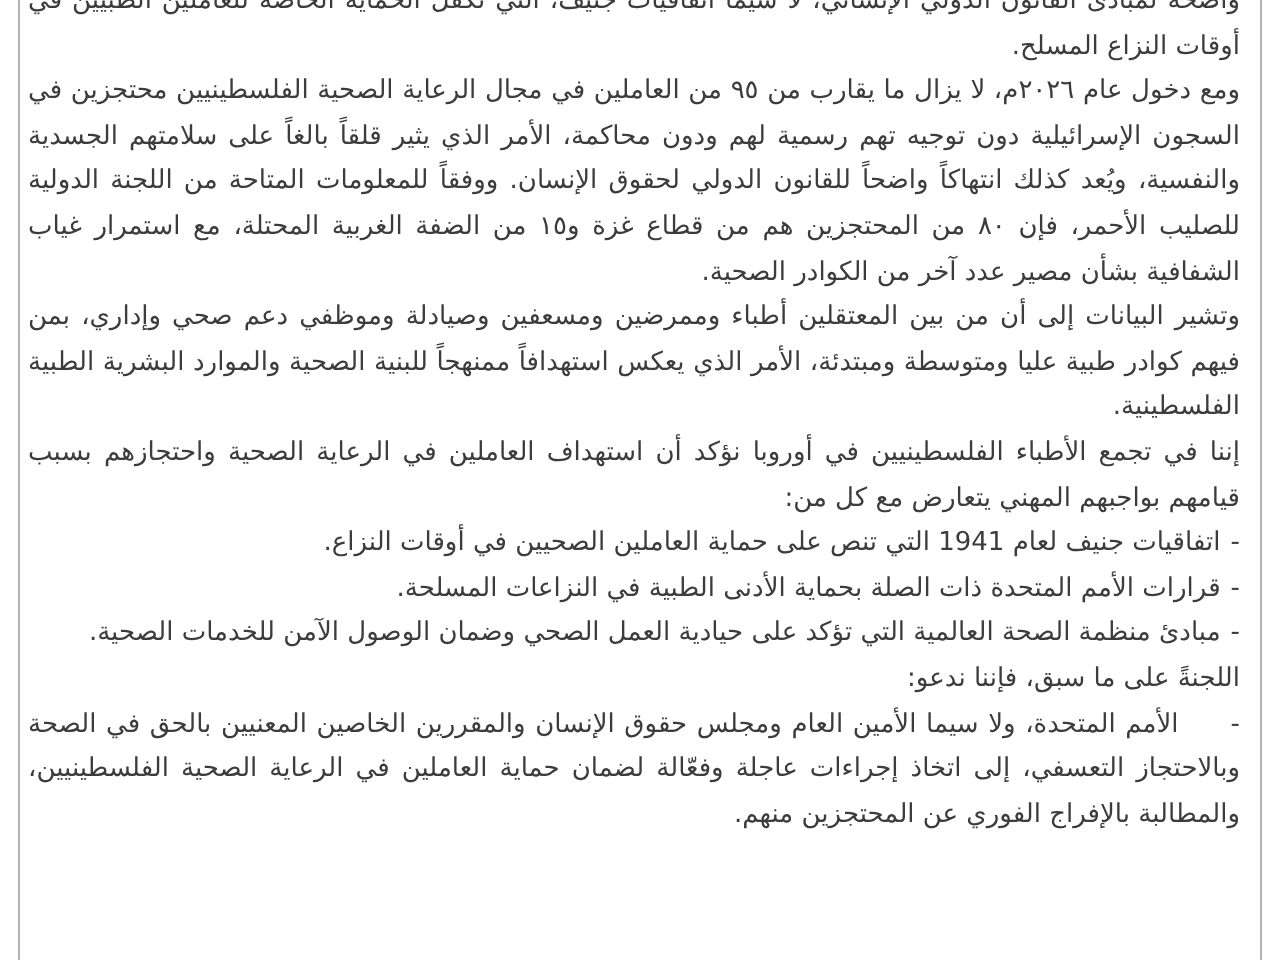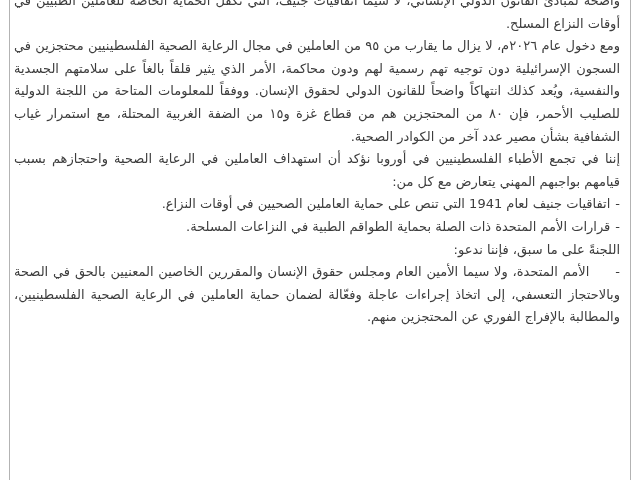--- a/index.html
+++ b/index.html
@@ -57,31 +57,35 @@
 <div class="page-line page-line-left"></div>
 <div class="page-line page-line-right"></div>
 
 <div class="doc">
 
   <p>واضحة لمبادئ القانون الدولي الإنساني، لا سيما اتفاقيات جنيف، التي تكفل الحماية الخاصة للعاملين الطبيين في أوقات النزاع المسلح.</p>
 
 
   <p>ومع دخول عام ٢٠٢٦م، لا يزال ما يقارب من ٩٥ من العاملين في مجال الرعاية الصحية الفلسطينيين محتجزين في السجون الإسرائيلية دون توجيه تهم رسمية لهم ودون محاكمة، الأمر الذي يثير قلقاً بالغاً على سلامتهم الجسدية والنفسية، ويُعد كذلك انتهاكاً واضحاً للقانون الدولي لحقوق الإنسان. ووفقاً للمعلومات المتاحة من اللجنة الدولية للصليب الأحمر، فإن ٨٠ من المحتجزين هم من قطاع غزة و١٥ من الضفة الغربية المحتلة، مع استمرار غياب الشفافية بشأن مصير عدد آخر من الكوادر الصحية.</p>
 
+  <p>وتشير البيانات إلى أن من بين المعتقلين أطباء وممرضين ومسعفين وصيادلة وموظفي دعم صحي وإداري، بمن فيهم كوادر طبية عليا ومتوسطة ومبتدئة، الأمر الذي يعكس استهدافاً ممنهجاً للبنية الصحية والموارد البشرية الطبية الفلسطينية.</p>
 
   <p>إننا في تجمع الأطباء الفلسطينيين في أوروبا نؤكد أن استهداف العاملين في الرعاية الصحية واحتجازهم بسبب قيامهم بواجبهم المهني يتعارض مع كل من:</p>
 
   <p class="bullet">
     <span class="marker-sm">-</span><span>اتفاقيات جنيف لعام 1941 التي تنص على حماية العاملين الصحيين في أوقات النزاع.</span>
   </p>
 
   <p class="bullet">
-    <span class="marker-sm">-</span><span>قرارات الأمم المتحدة ذات الصلة بحماية الطواقم الطبية في النزاعات المسلحة.</span>
+    <span class="marker-sm">-</span><span>قرارات الأمم المتحدة ذات الصلة بحماية الأدنى الطبية في النزاعات المسلحة.</span>
   </p>
 
+  <p class="bullet">
+    <span class="marker-sm">-</span><span>مبادئ منظمة الصحة العالمية التي تؤكد على حيادية العمل الصحي وضمان الوصول الآمن للخدمات الصحية.</span>
+  </p>
 
   <p>اللجنةً على ما سبق، فإننا ندعو:</p>
 
   <p>
     <span class="marker-tab">-</span><span>الأمم المتحدة، ولا سيما الأمين العام ومجلس حقوق الإنسان والمقررين الخاصين المعنيين بالحق في الصحة وبالاحتجاز التعسفي، إلى اتخاذ إجراءات عاجلة وفعّالة لضمان حماية العاملين في الرعاية الصحية الفلسطينيين، والمطالبة بالإفراج الفوري عن المحتجزين منهم.</span>
   </p>
 
 </div>
 
 </body></html>

